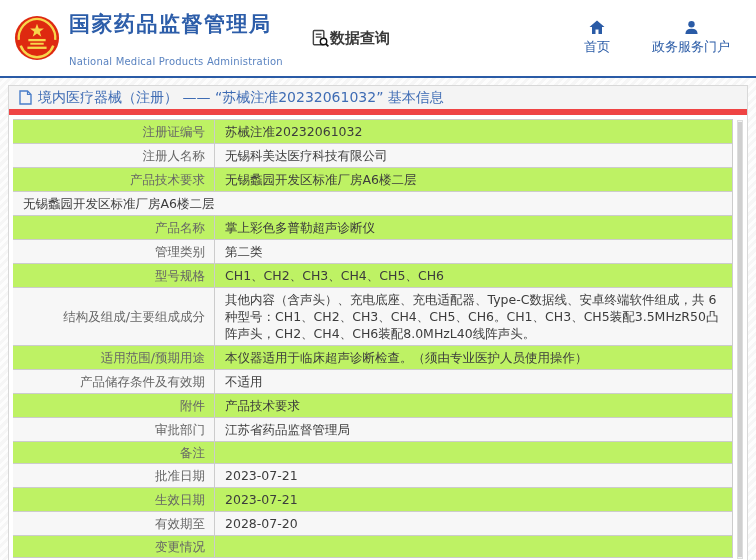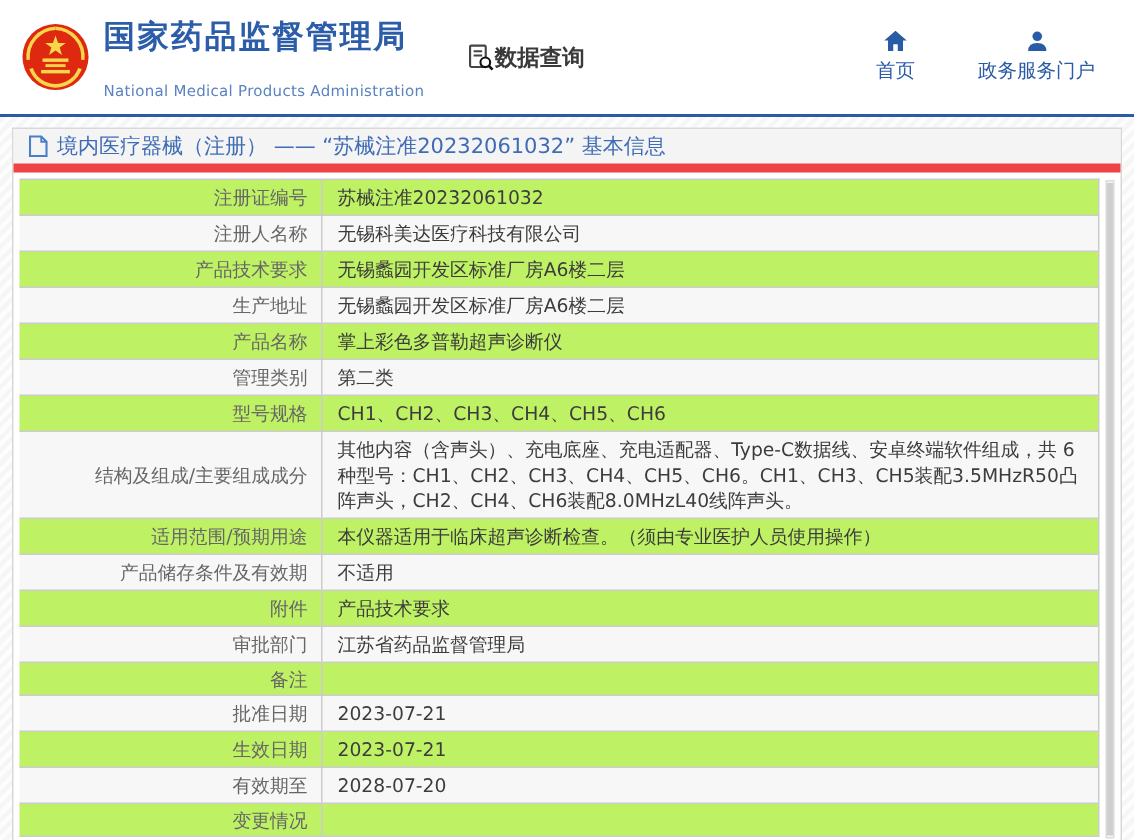--- a/index.html
+++ b/index.html
@@ -126,24 +126,20 @@
     <div class="cell-label">
 
       <span class="label-text">产品技术要求</span>
     </div>
     <div class="cell-value">
       <span class="value-text">无锡蠡园开发区标准厂房A6楼二层</span>
     </div>
   </div>
 
   <div class="row">
-    <div class="cell-label">
-
-      <span class="label-text">生产地址</span>
-    </div>
     <div class="cell-value">
       <span class="value-text">无锡蠡园开发区标准厂房A6楼二层</span>
     </div>
   </div>
 
   <div class="row">
     <div class="cell-label">
 
       <span class="label-text">产品名称</span>
     </div>

